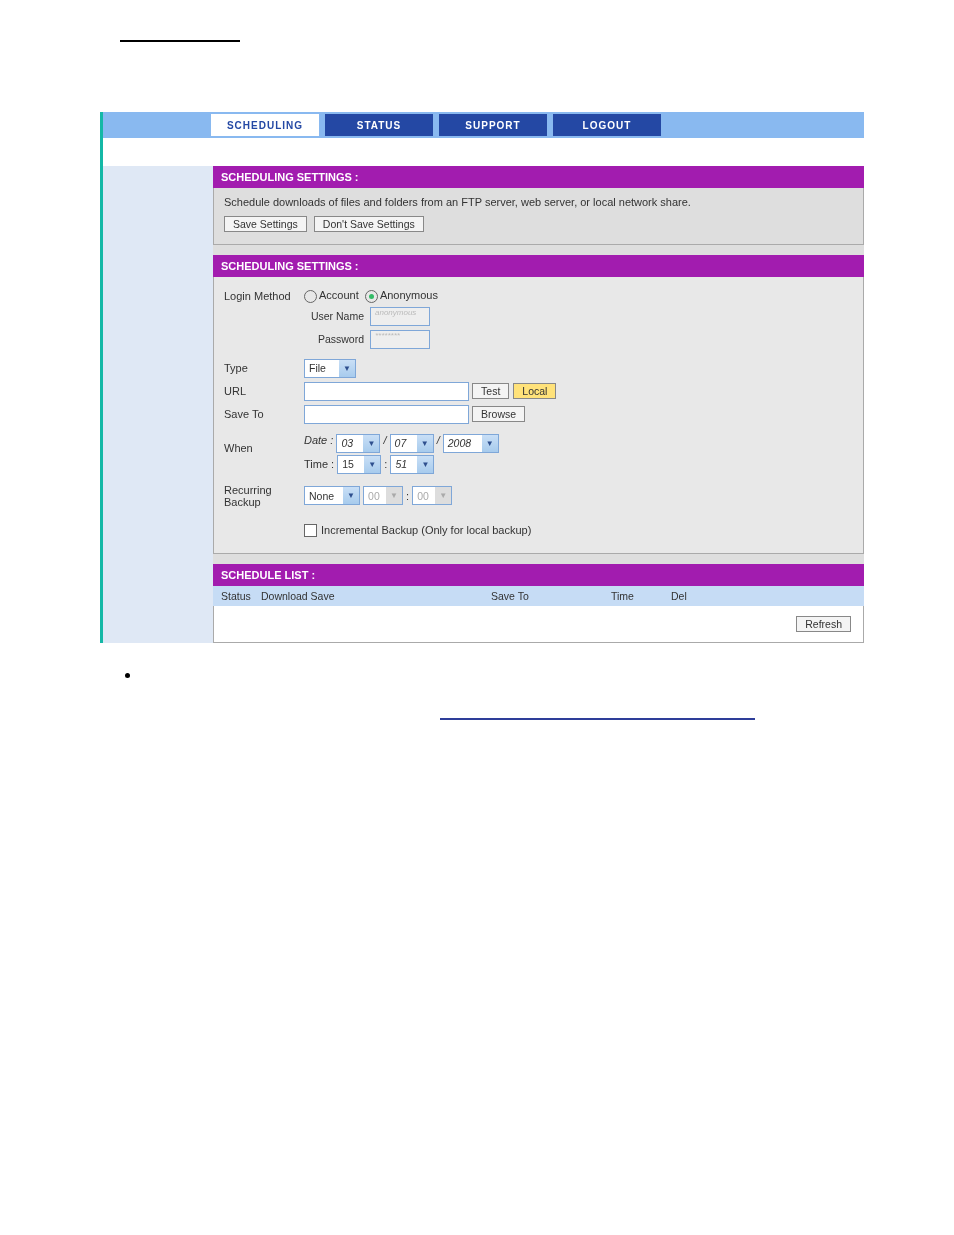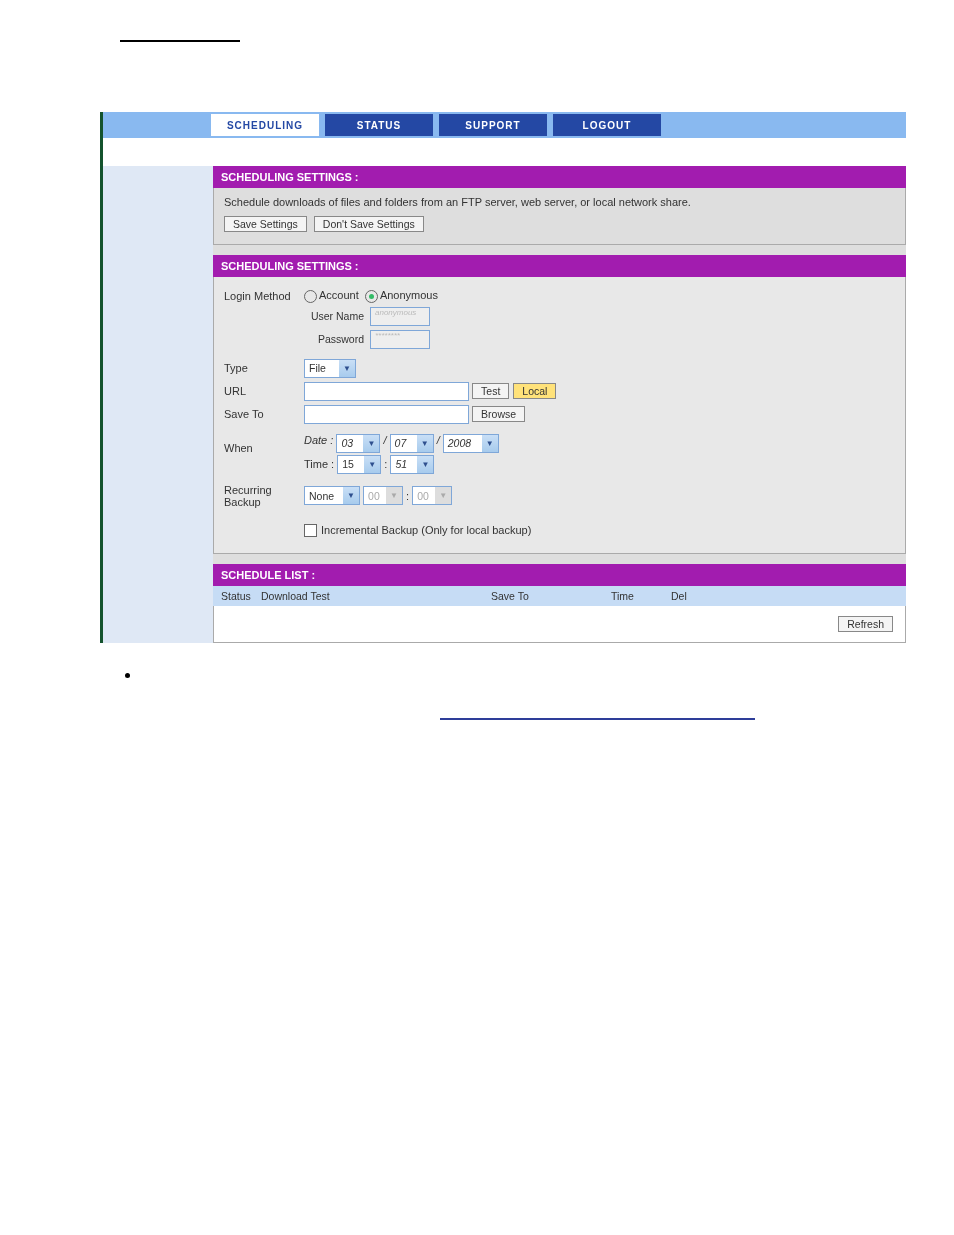--- a/index.html
+++ b/index.html
@@ -14,22 +14,22 @@
   .page-wrap {
     padding: 40px 0 0 0;
   }
   .top-hr {
     border: none;
     border-top: 2px solid #000;
     width: 120px;
     margin: 0 0 70px 120px;
   }
   .outer-container {
-    margin: 0 48px 0 100px;
-    border-left: 3px solid #14532d;
+    margin: 0 90px 0 100px;
+    border-left: 3px solid #14b8a6;
   }
   .nav-bar {
     display: flex;
     background: #89b9f0;
     height: 26px;
     align-items: center;
   }
   .nav-left-spacer {
     width: 108px;
   }
@@ -344,21 +344,21 @@
 
           <div class="form-row" style="margin-top:16px; padding-left:80px;">
             <span class="checkbox"></span>
             <span>Incremental Backup (Only for local backup)</span>
           </div>
         </div>
 
         <div class="panel-header">SCHEDULE LIST :</div>
         <div class="list-header-row">
           <div style="width:40px;">Status</div>
-          <div style="width:230px;">Download Test</div>
+          <div style="width:230px;">Download Save</div>
           <div style="width:120px;">Save To</div>
           <div style="width:60px;">Time</div>
           <div style="width:30px;">Del</div>
         </div>
         <div class="list-body">
           <button class="btn">Refresh</button>
         </div>
 
       </div>
     </div>

